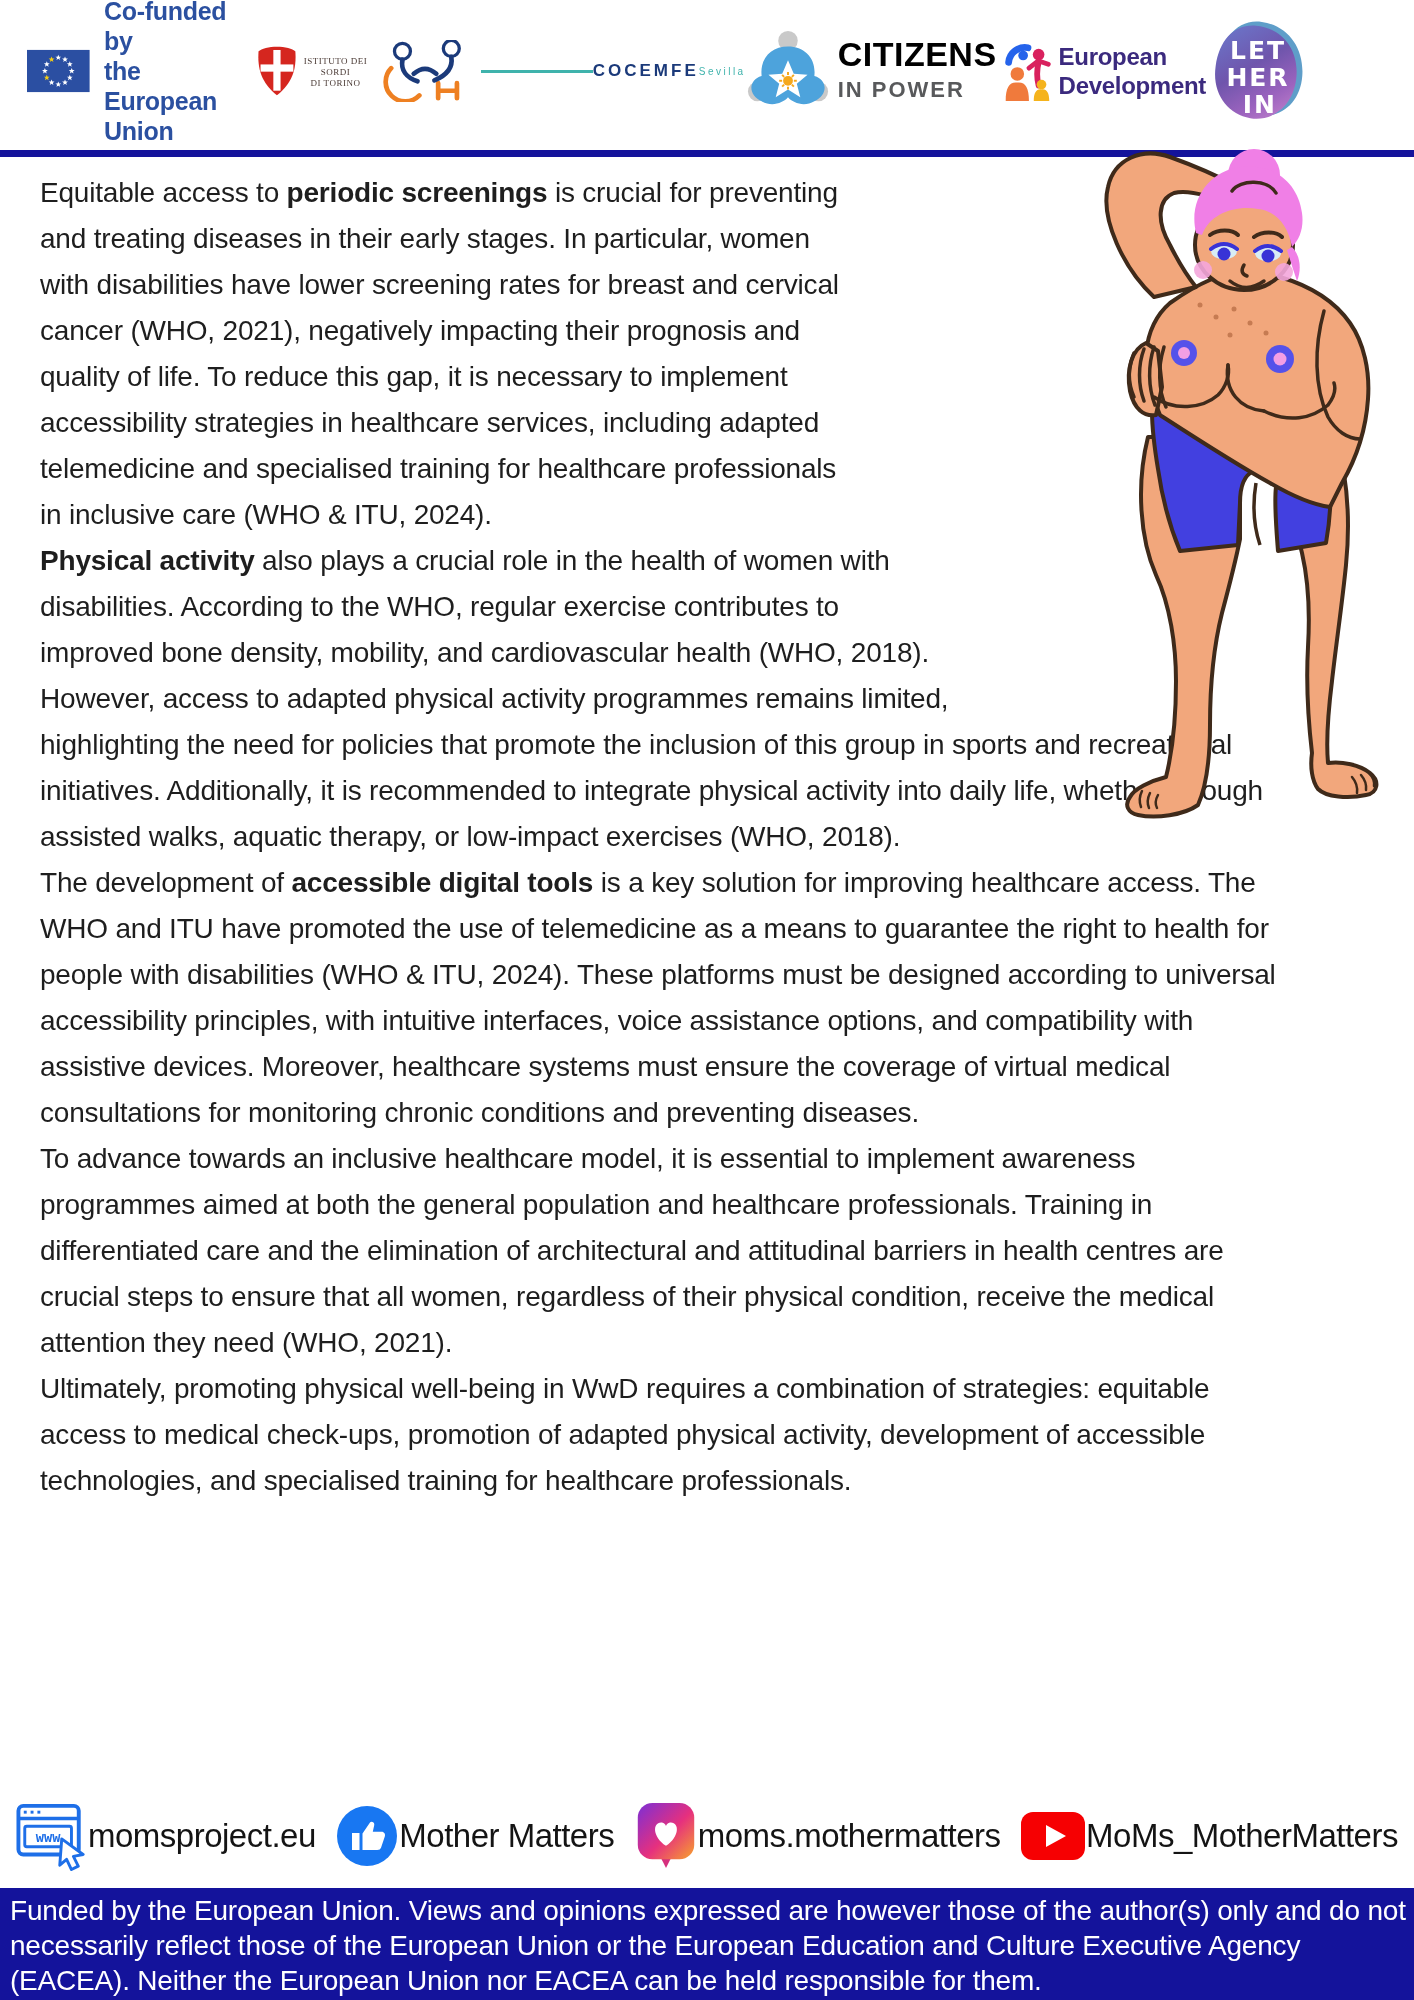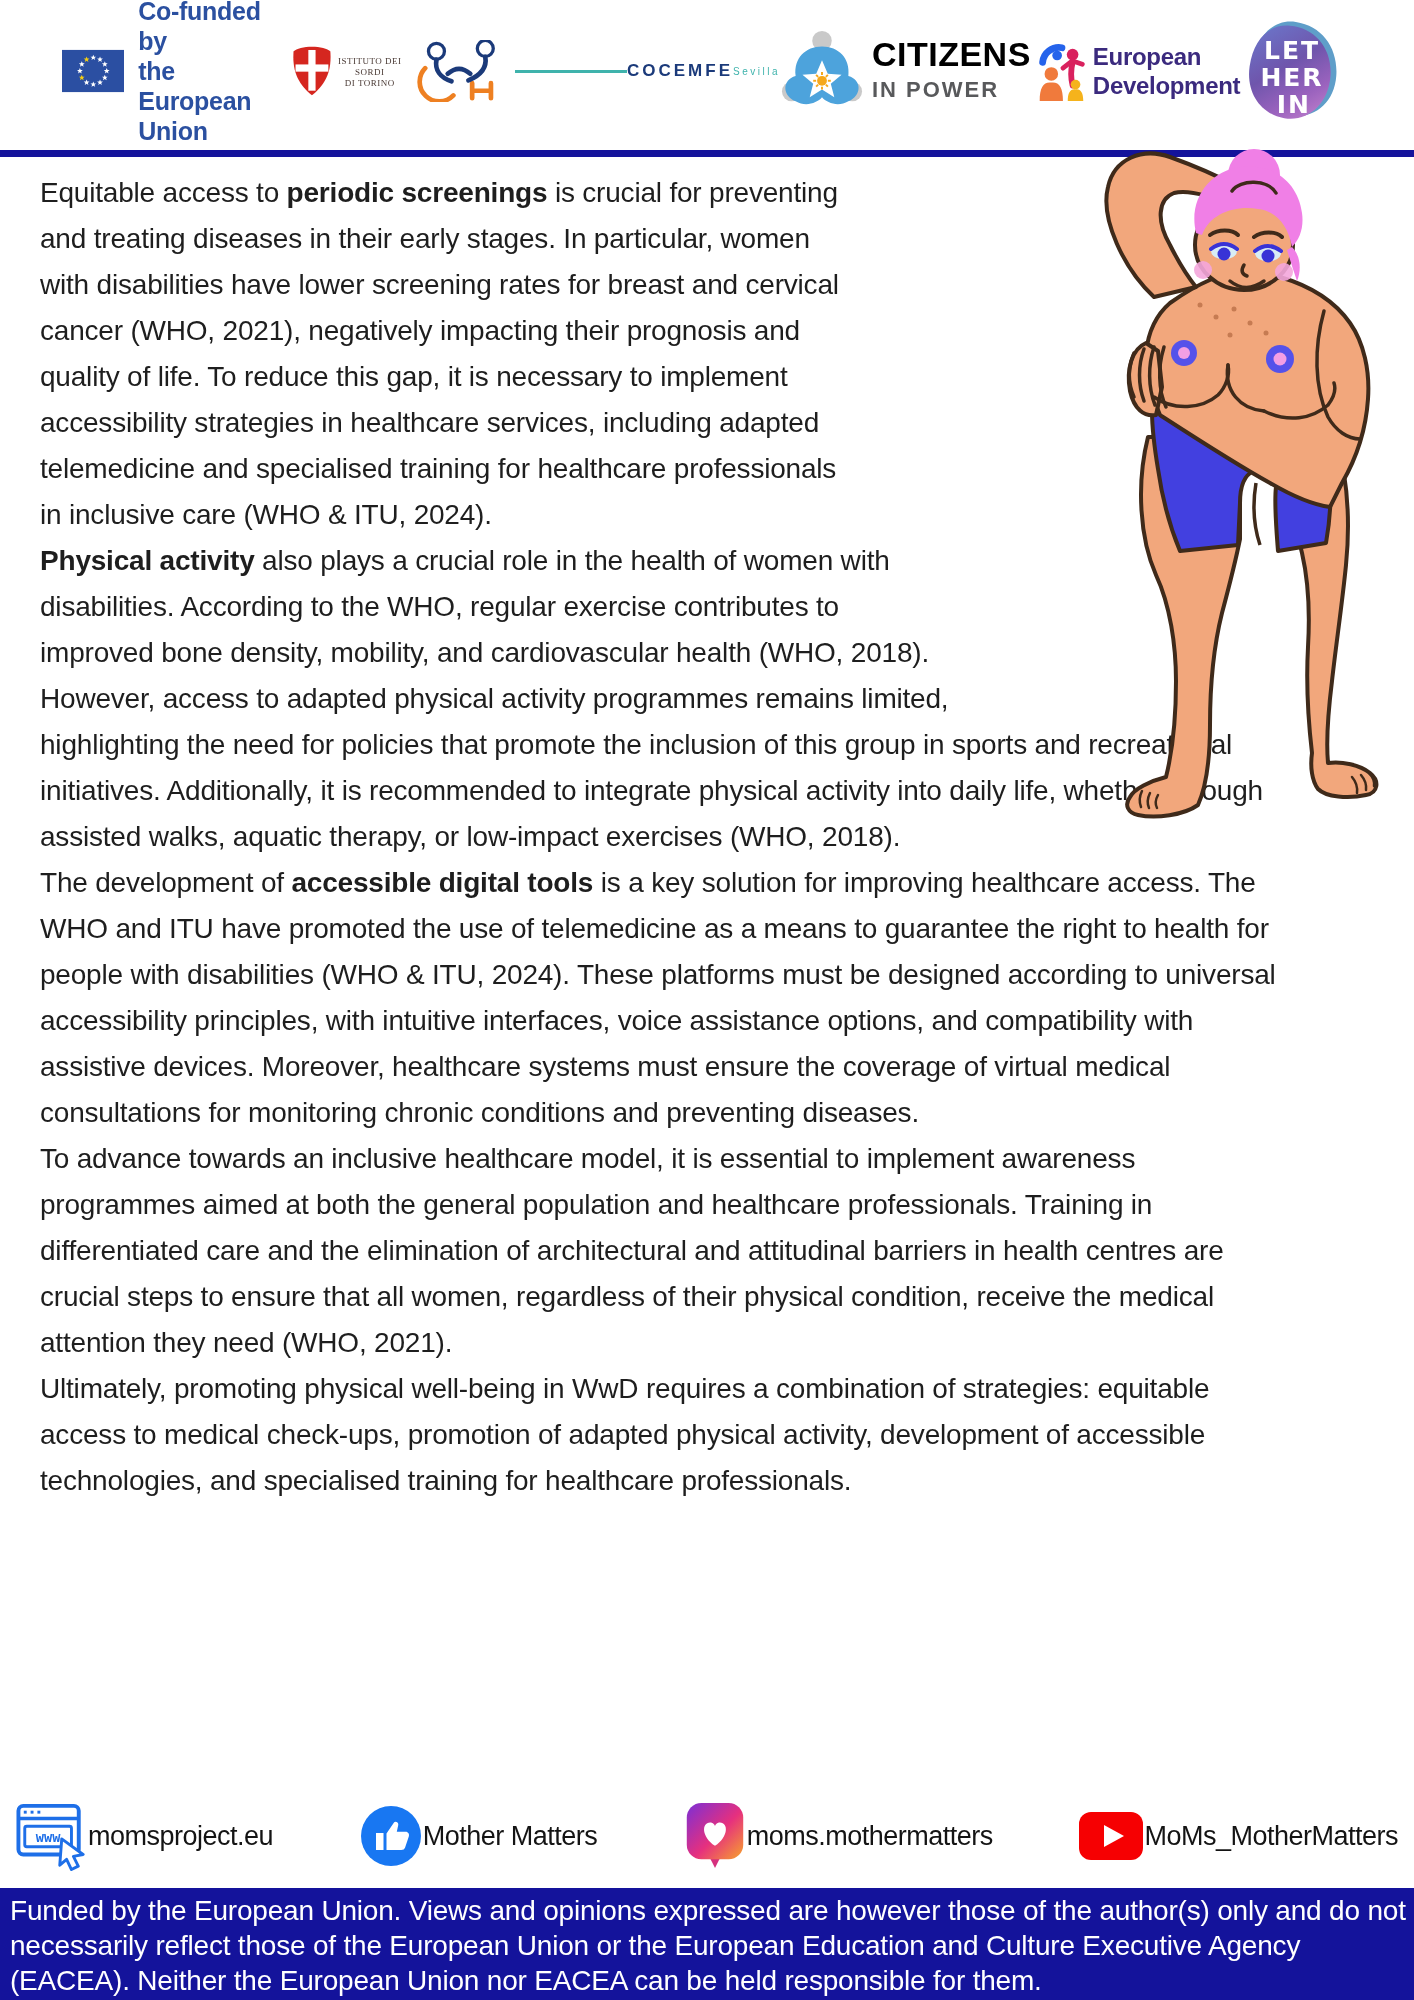--- a/index.html
+++ b/index.html
@@ -1,21 +1,21 @@
 <!DOCTYPE html>
 <html><head>
 <meta charset="utf-8">
 <style>
   html,body{margin:0;padding:0;background:#fff;}
   .page{position:relative;width:1414px;height:2000px;background:#fff;overflow:hidden;
         font-family:"Liberation Sans",sans-serif;color:#1d1d1f;}
 
   
   .header{position:absolute;top:0;left:0;right:0;height:150px;display:flex;
-          align-items:center;justify-content:center;padding:0 104px 8px 96px;box-sizing:border-box;}
+          align-items:center;justify-content:flex-end;padding:0 104px 8px 96px;box-sizing:border-box;}
   .logo{display:flex;align-items:center;}
   .logo-eu{gap:14px;}
   .eu-text{font-weight:bold;font-size:25px;line-height:30px;color:#2B50A0;letter-spacing:-0.3px;}
   .logo-col{display:flex;flex-direction:row;align-items:center;}
   .shield-caption{font-family:"Liberation Serif",serif;font-size:9px;line-height:11px;color:#4A3A35;
                   letter-spacing:.5px;text-align:center;margin-top:2px;}
   .cocemfe-line{width:112px;height:3px;background:#3FB3AC;margin:4px 0 3px;}
   .cocemfe-title{font-weight:bold;font-size:17px;letter-spacing:3px;color:#1B3A7A;}
   .cocemfe-sub{font-size:10px;letter-spacing:2.5px;color:#3FB3AC;margin-top:1px;}
   .logo-citizens{gap:8px;}
@@ -36,21 +36,21 @@
   .p-full{max-width:1240px;}
   .b{font-weight:bold;}
 
   
   .illustration{position:absolute;left:1084px;top:146px;width:330px;height:682px;}
 
   
   .social{position:absolute;top:1788px;left:0;right:0;height:96px;display:flex;align-items:center;
           justify-content:space-between;padding:0 16px;box-sizing:border-box;}
   .social-item{display:flex;align-items:center;}
-  .social-label{font-size:27px;color:#141414;letter-spacing:-0.5px;white-space:nowrap;}
+  .social-label{font-size:33px;color:#141414;letter-spacing:-0.5px;white-space:nowrap;}
 
   
   .disclaimer{position:absolute;left:0;right:0;bottom:0;height:112px;background:#14139B;color:#fff;
               font-size:28px;line-height:35px;padding:5px 8px 0 10px;box-sizing:border-box;letter-spacing:-0.2px;}
 </style>
 </head>
 <body>
 
 <div class="page">
 

